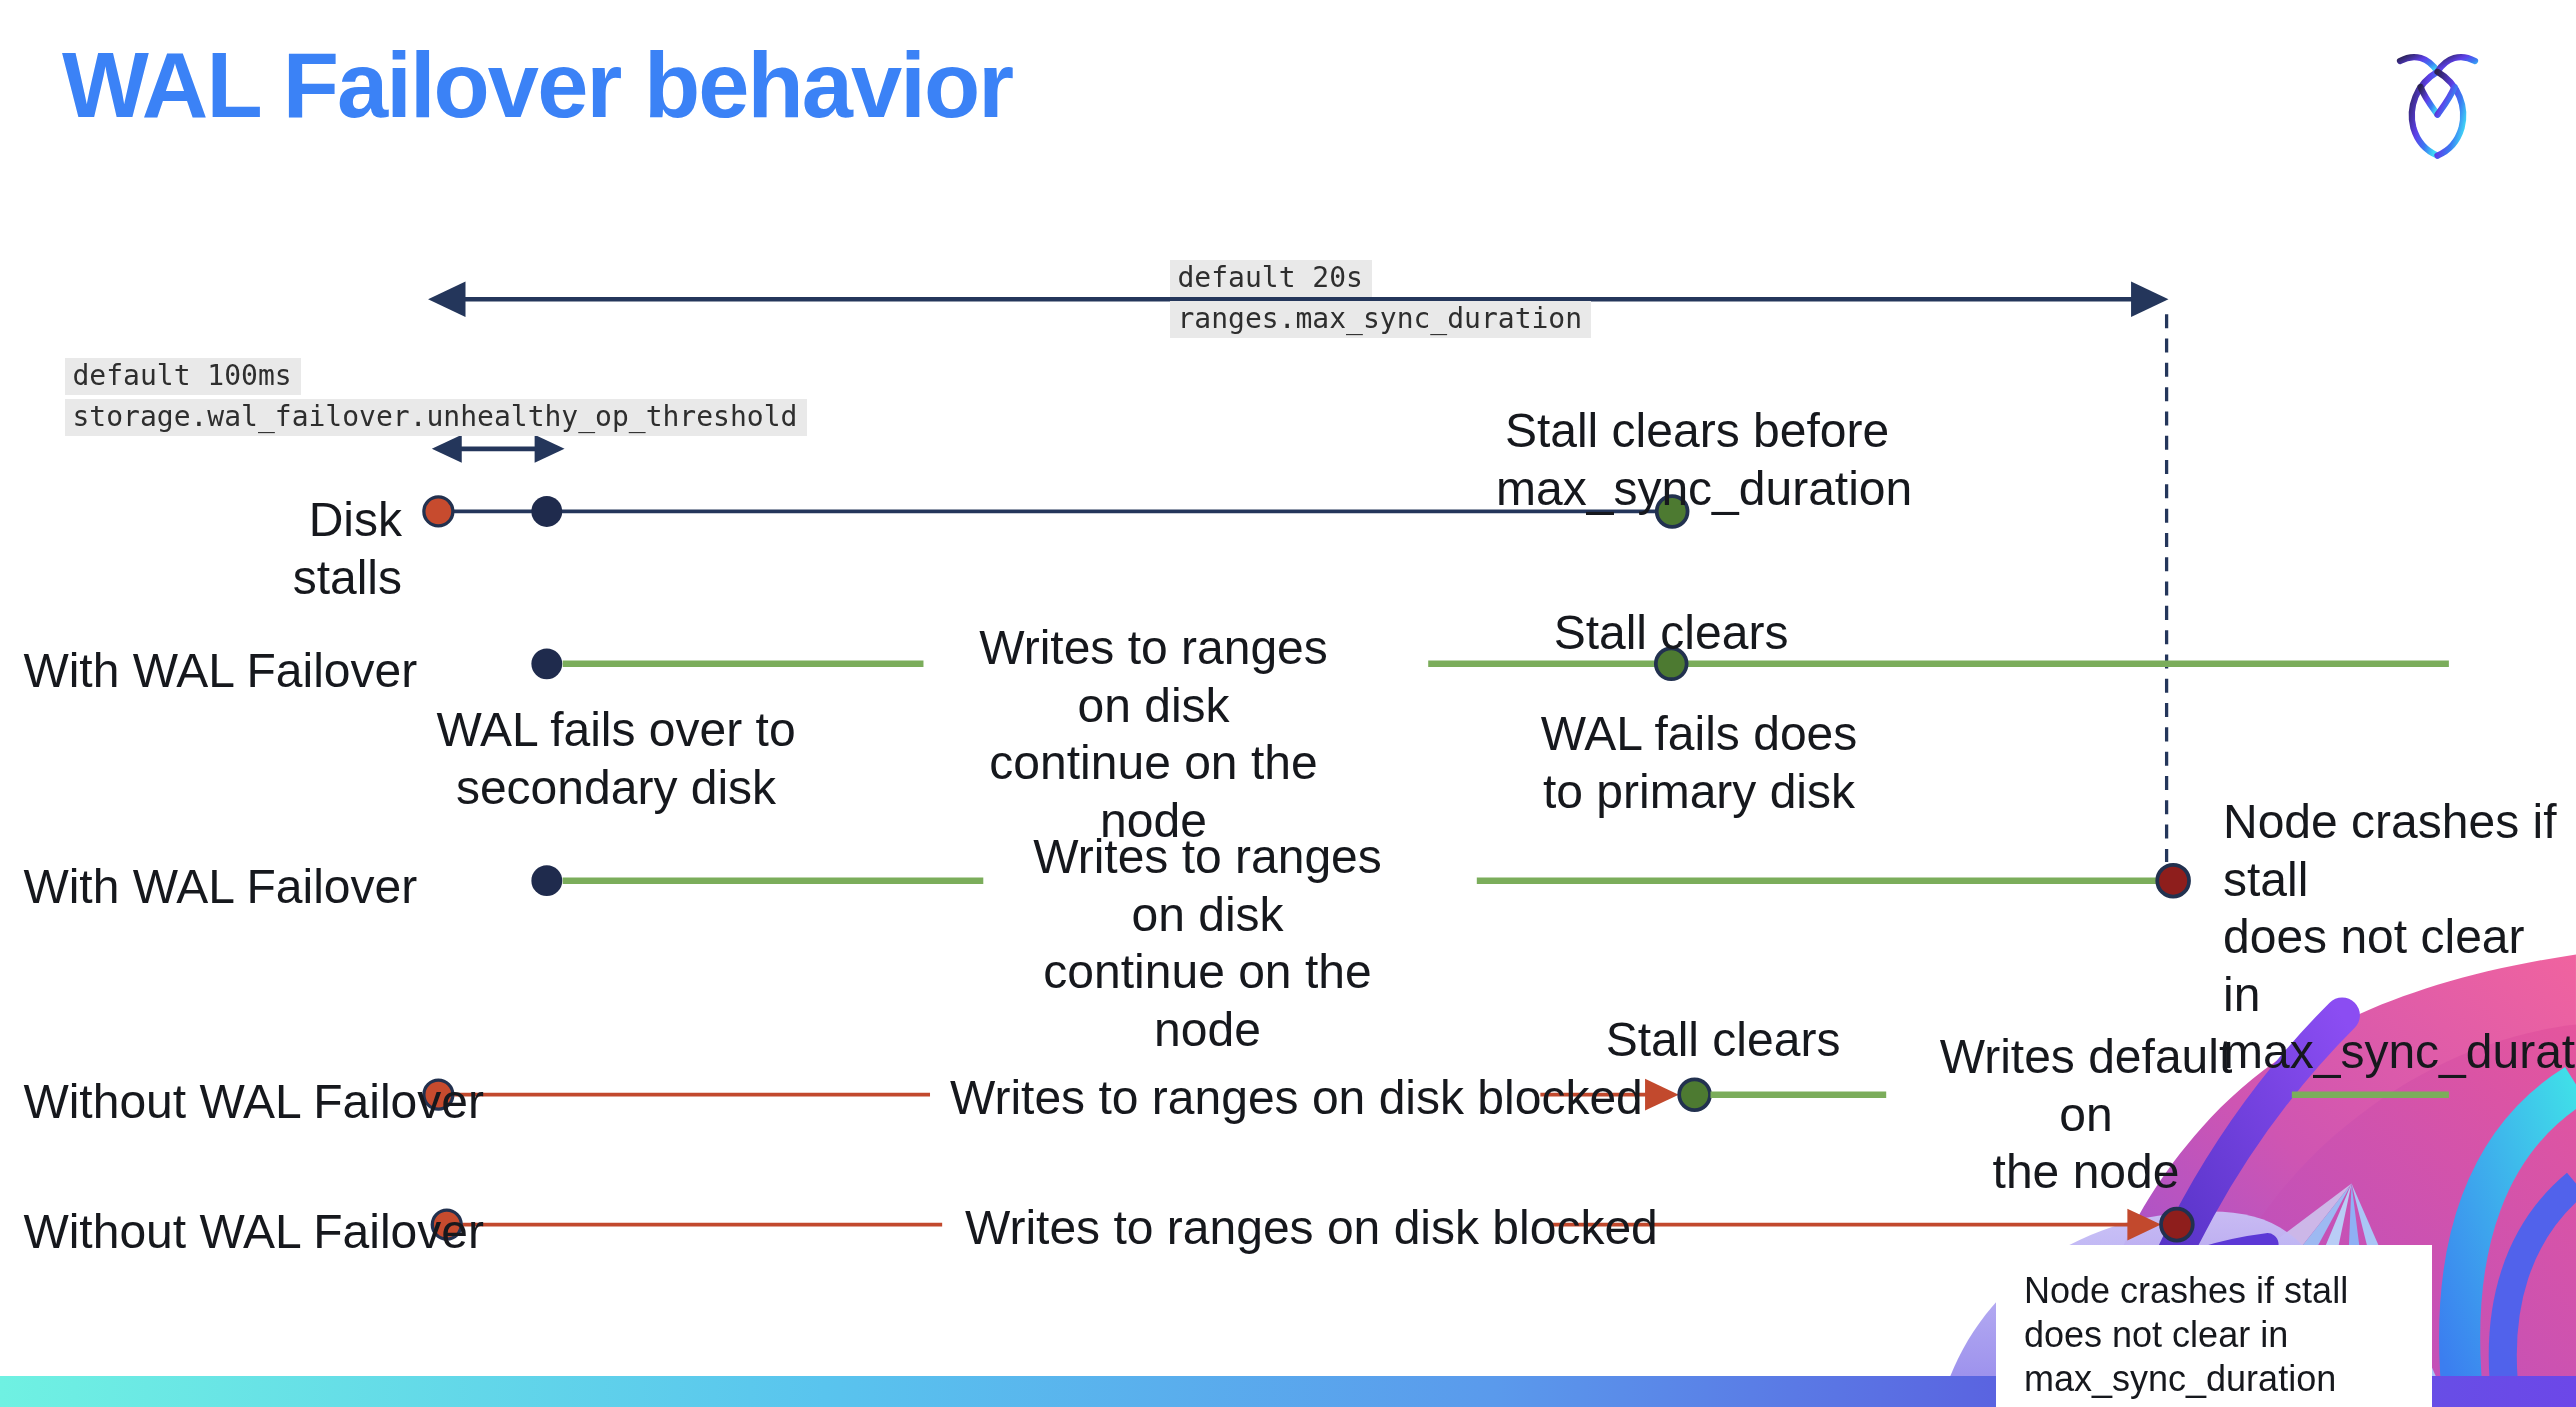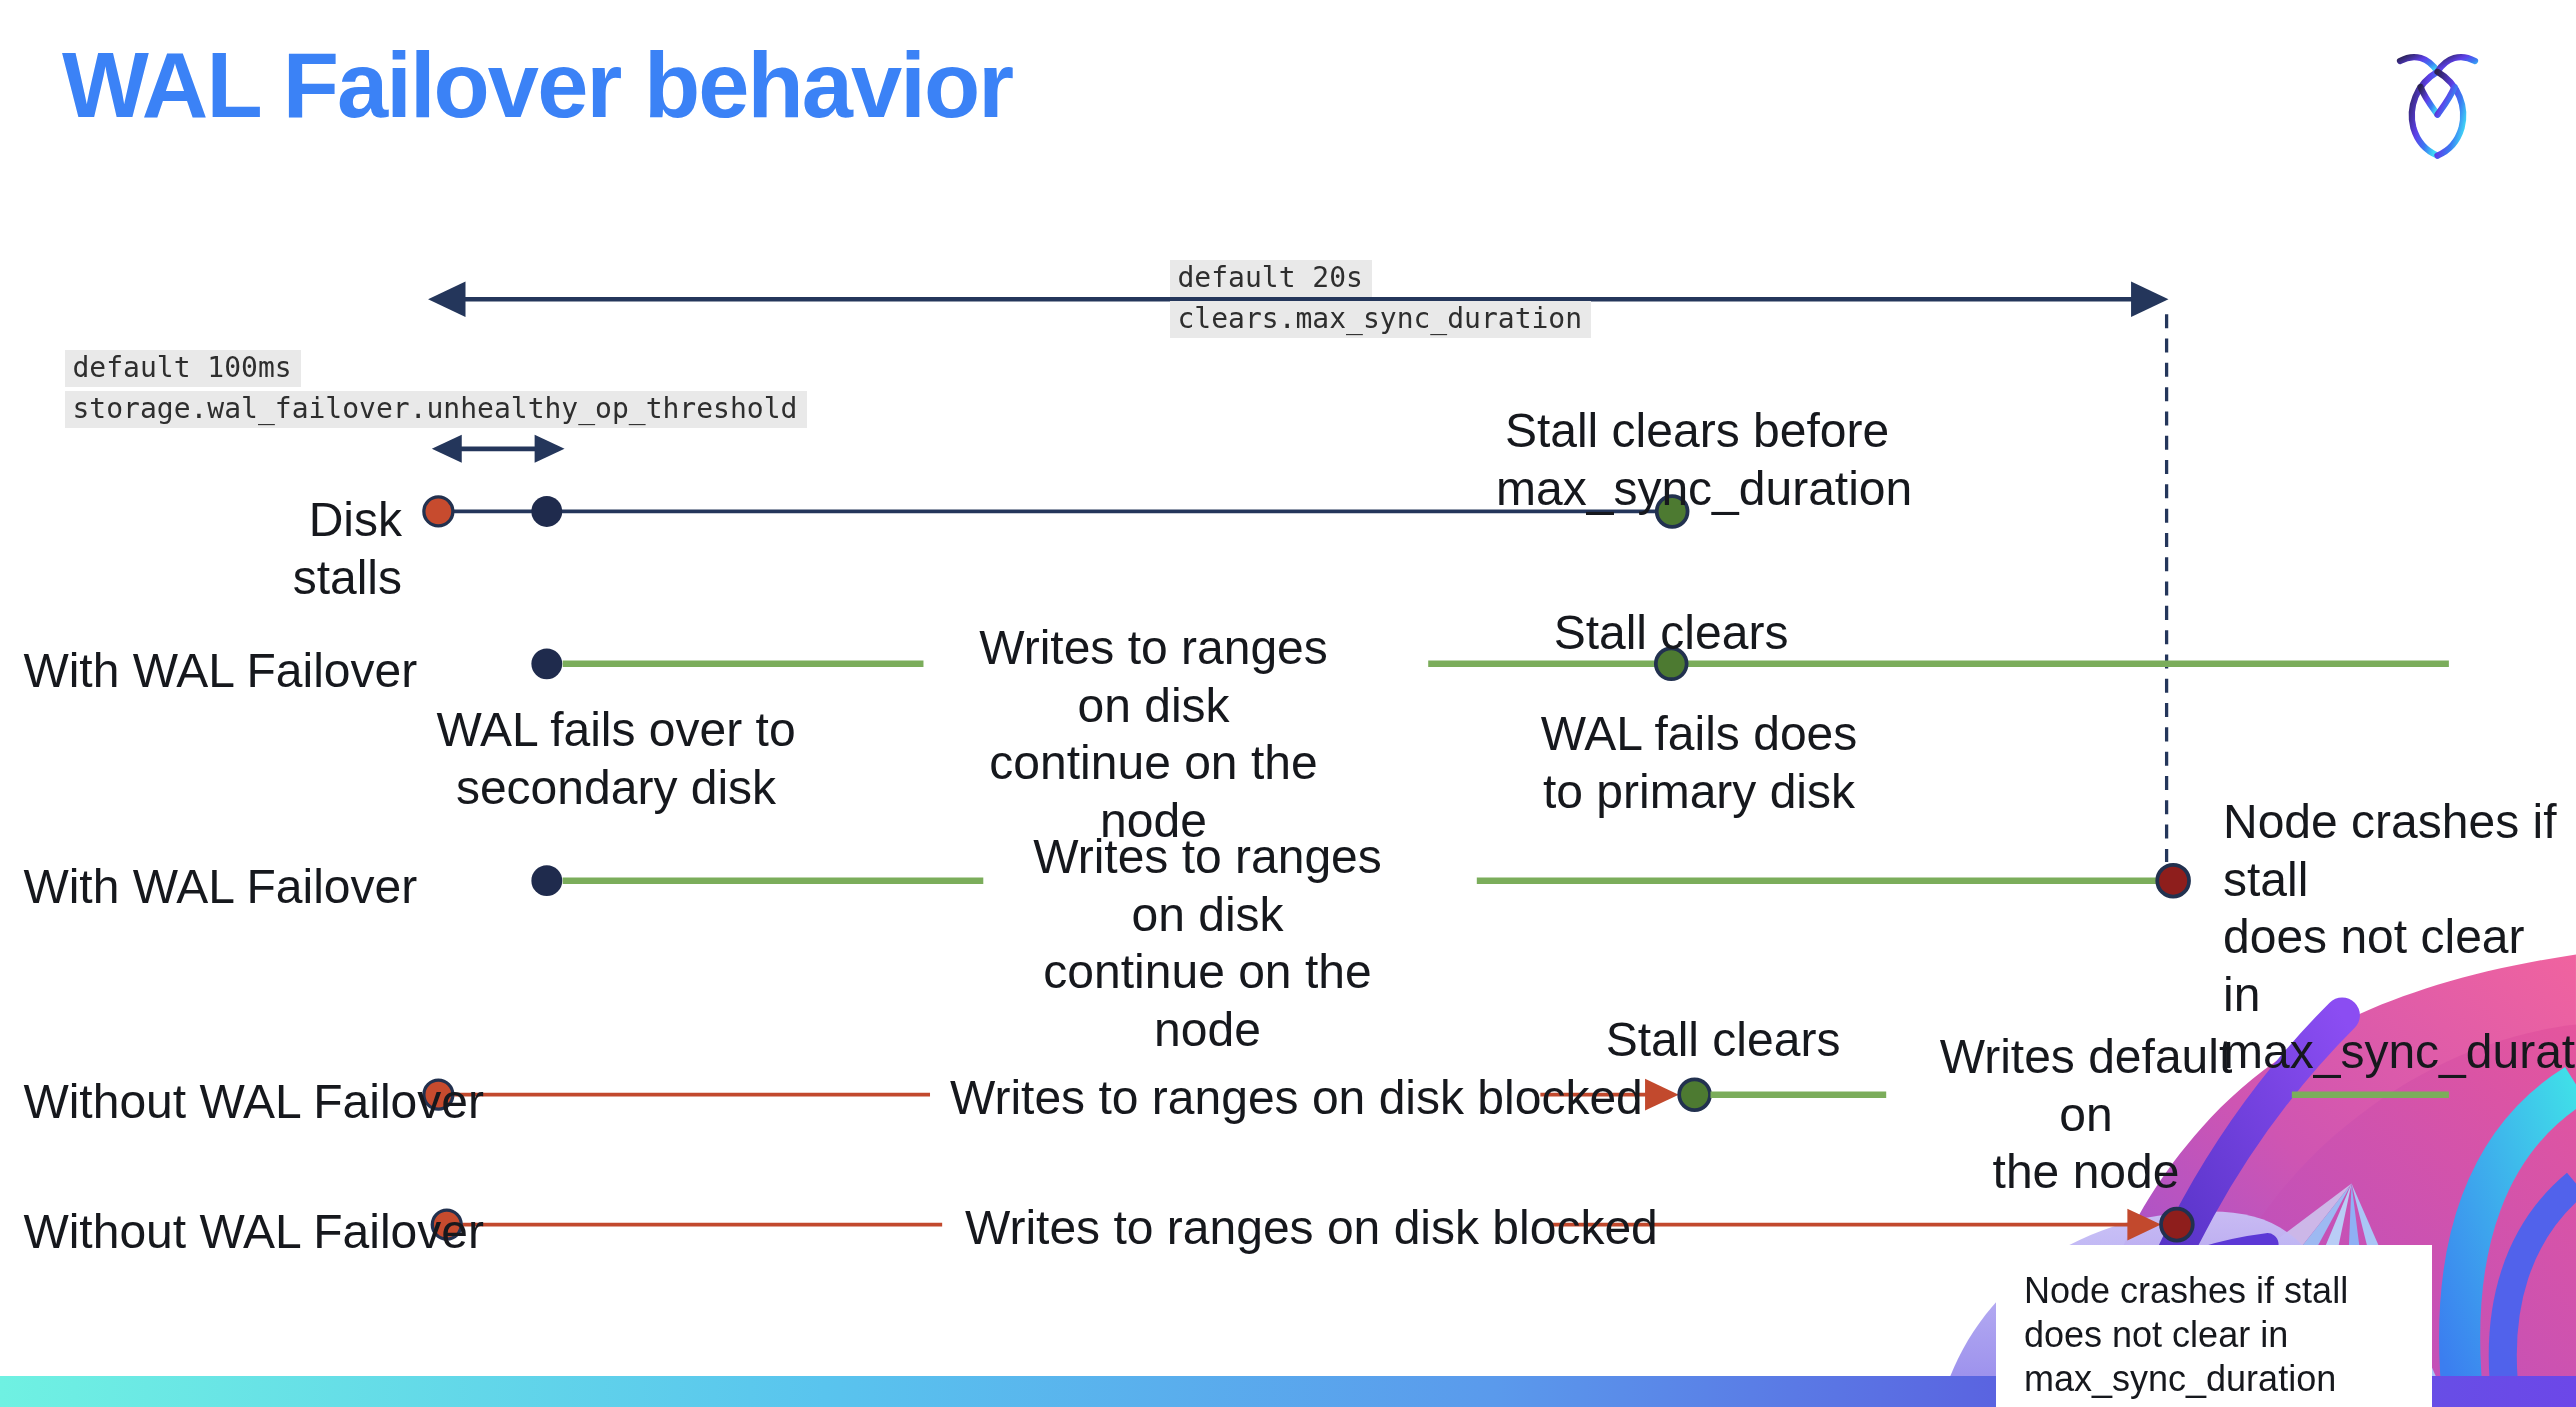--- a/index.html
+++ b/index.html
@@ -144,23 +144,23 @@
       <path d="M50 120 L 50 78"></path>
       <path d="M50 78 C 42 67 35 58 31 47"></path>
       <path d="M50 78 C 58 67 65 58 69 47"></path>
     </g>
   </svg>
 
   <div class="title">WAL Failover behavior</div>
 
   <div class="mono" style="left:1142px;top:260px;">
     <div><span class="tag">default 20s</span></div>
-    <div><span class="tag">clears.max_sync_duration</span></div>
+    <div><span class="tag">ranges.max_sync_duration</span></div>
   </div>
-  <div class="mono" style="left:37px;top:350px;text-decoration:underline;">
+  <div class="mono" style="left:37px;top:358px;text-decoration:underline;">
     <div><span class="tag">default 100ms</span></div>
     <div><span class="tag">storage.wal_failover.unhealthy_op_threshold</span></div>
   </div>
 
   <div class="lbl right" style="left:196px;top:491px;width:206px;">Disk stalls</div>
   <div class="lbl" style="left:23.4px;top:642px;">With WAL Failover</div>
   <div class="lbl" style="left:23.4px;top:858px;">With WAL Failover</div>
   <div class="lbl" style="left:23.4px;top:1073px;">Without WAL Failover</div>
   <div class="lbl" style="left:23.4px;top:1203px;">Without WAL Failover</div>
 

